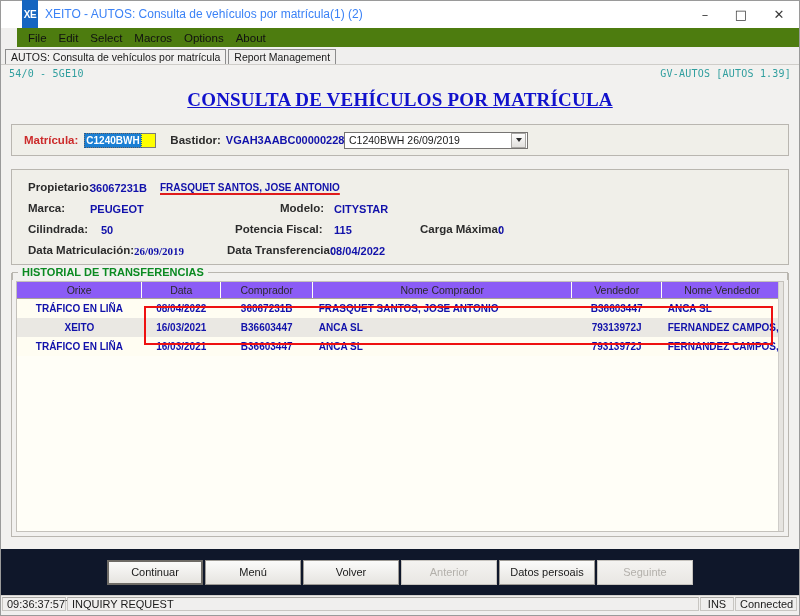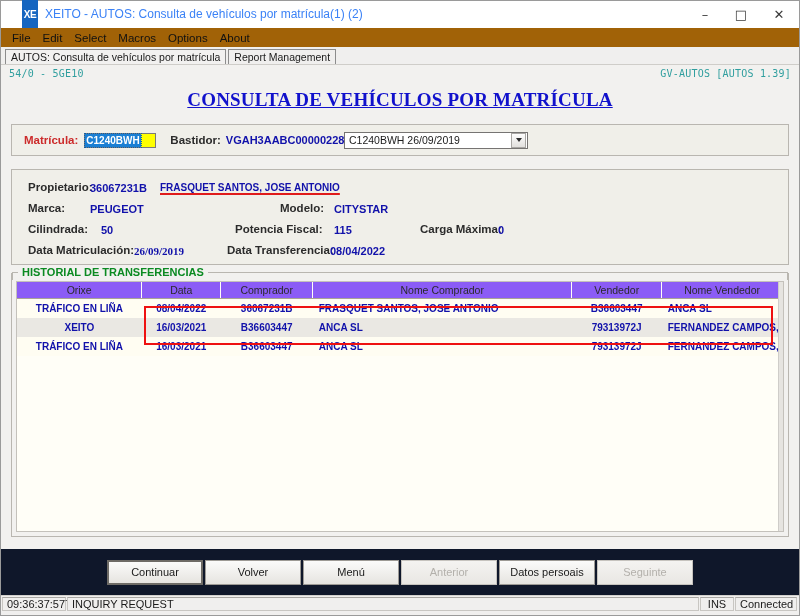--- a/index.html
+++ b/index.html
@@ -58,25 +58,26 @@
     width: 36px; height: 26px;
     display: flex; align-items: center; justify-content: center;
     font-size: 13px; color: #3a3a3a;
     font-family: "DejaVu Sans", sans-serif;
   }
   .win-btn.close-btn { width: 40px; }
 
   
   .menubar {
     height: 19px;
-    background: #a16207;
+    background: #4d7c0f;
     display: flex;
     align-items: center;
     padding-left: 5px;
     flex: 0 0 auto;
+    margin-left: 16px;
   }
   .menu-item {
     font-size: 11.5px;
     color: #111111;
     padding: 1px 6px;
     white-space: nowrap;
   }
 
   
   .tabstrip {
@@ -553,22 +554,22 @@
               </tr>
             </tbody>
           </table>
           <div class="redbox"></div>
           <div class="grid-scroll-track"></div>
         </div>
       </div>
 
       <div class="buttonbar">
         <div class="btn primary">Continuar</div>
+        <div class="btn">Menú</div>
         <div class="btn">Volver</div>
-        <div class="btn">Menú</div>
         <div class="btn disabled">Anterior</div>
         <div class="btn">Datos persoais</div>
         <div class="btn disabled">Seguinte</div>
       </div>
 
     </div>
   </div>
 
   <div class="statusbar">
     <div class="sb-cell sb-time">09:36:37:577</div>

